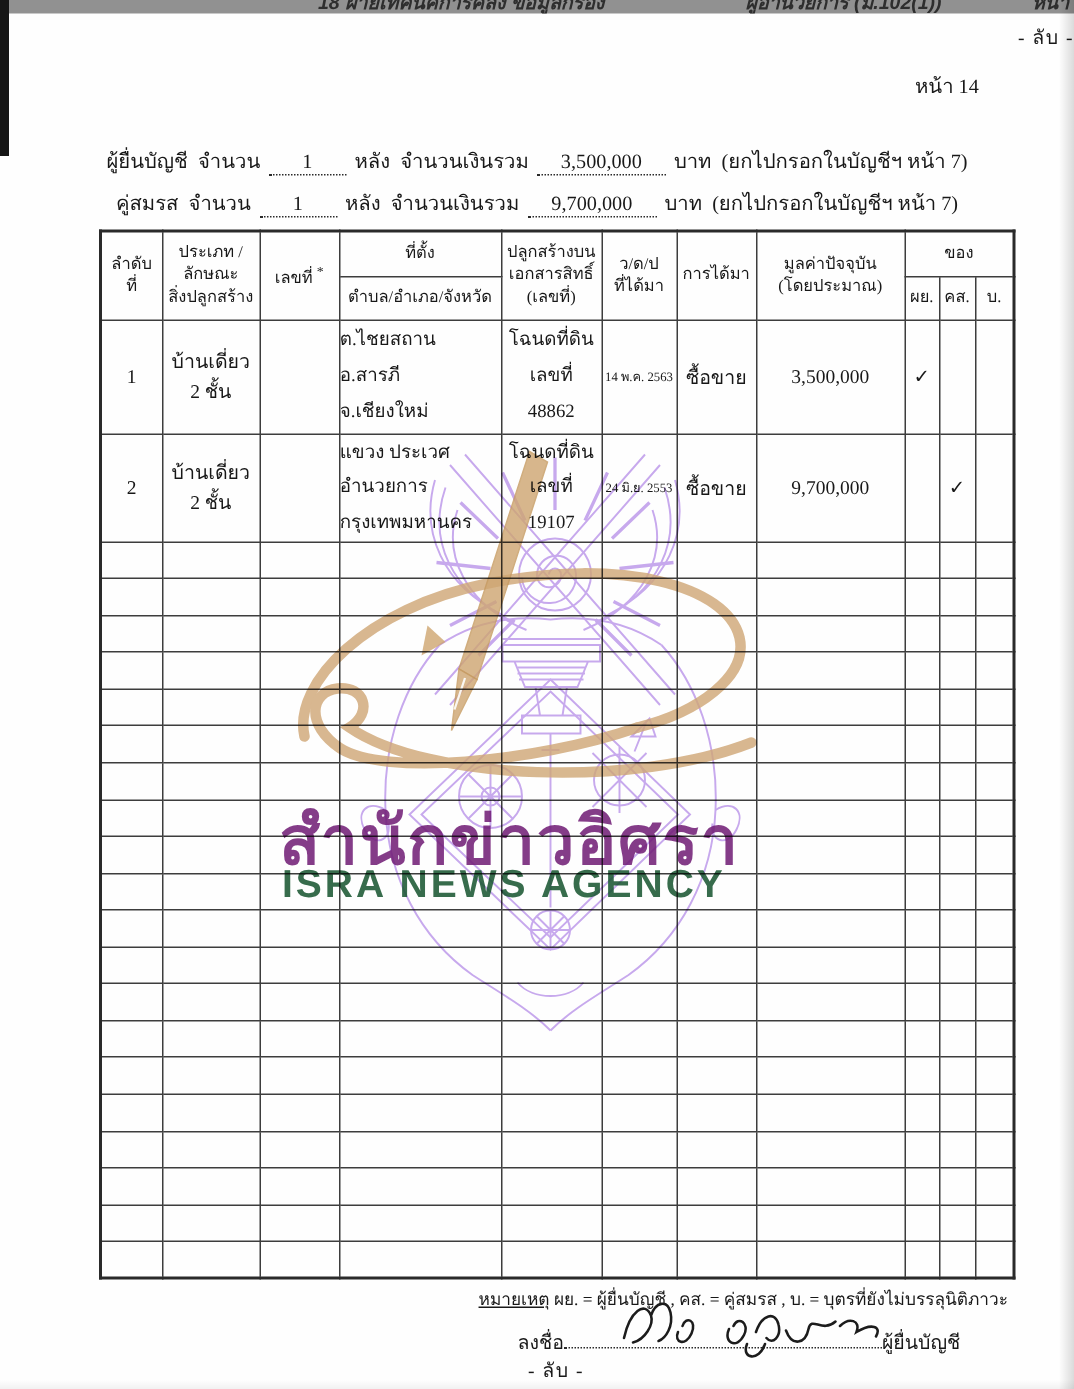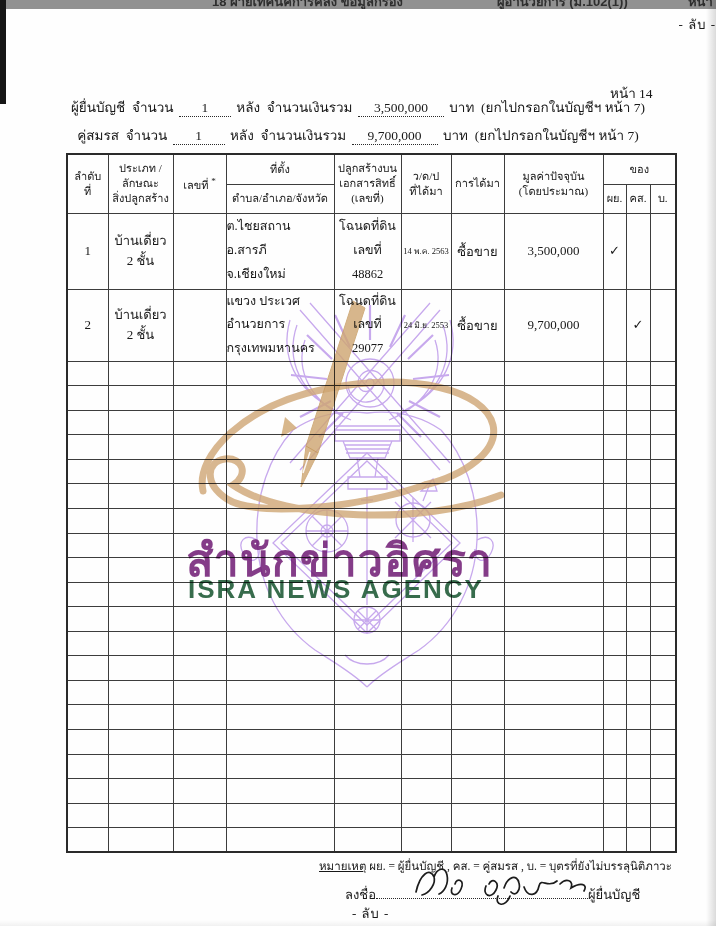--- a/index.html
+++ b/index.html
@@ -1,29 +1,29 @@
 <!DOCTYPE html>
 <html><head>
 <meta charset="utf-8">
 <style>
   html,body{margin:0;padding:0;background:#ffffff;}
   #page{position:relative;width:716px;height:926px;background:#fefefe;overflow:hidden;
         font-family:"Liberation Serif",serif;color:#181818;}
 
   
-  .topbar{position:absolute;left:0;top:0;width:716px;height:9px;background:#919191;overflow:hidden;z-index:6;}
+  .topbar{position:absolute;left:0;top:0;width:716px;height:9px;background:#919191;overflow:hidden;z-index:6;font-style:italic;}
   .topbar span{position:absolute;top:-9px;font-family:"Liberation Sans",sans-serif;font-size:13px;font-weight:bold;color:#2e2e2e;white-space:nowrap;}
   .leftstrip{position:absolute;left:0;top:0;width:6px;height:104px;background:#161616;z-index:6;}
   .rightshade{position:absolute;right:0;top:0;width:10px;height:926px;background:linear-gradient(to right,rgba(0,0,0,0),rgba(0,0,0,0.14));z-index:6;}
   .bottomshade{position:absolute;left:0;bottom:0;width:716px;height:6px;background:linear-gradient(to bottom,rgba(0,0,0,0),rgba(0,0,0,0.05));z-index:6;}
 
   .secret{position:absolute;width:716px;text-align:right;font-size:13px;letter-spacing:1px;}
   .secret.top{top:14px;}
   .secret.bottom{width:auto;left:352px;top:903px;}
-  .pageno{position:absolute;left:610px;top:46px;font-size:13.5px;margin-top:36px;}
+  .pageno{position:absolute;left:610px;top:46px;font-size:13.5px;}
   .title{position:absolute;width:716px;text-align:center;top:69px;font-size:14.5px;}
 
   .sumline{position:absolute;width:716px;text-align:center;font-size:13.5px;}
   .sumline .blank{display:inline-block;border-bottom:1.5px dotted #2a2a2a;text-align:center;margin:0 2px;}
   .blank.narrow{min-width:52px;}
   .blank.wide{min-width:86px;}
 
   
   table.main{position:absolute;left:66px;top:153px;width:609px;border-collapse:collapse;table-layout:fixed;background:transparent;}
   table.main th,table.main td{border:1px solid #3d3d3d;padding:0;overflow:hidden;}
@@ -179,21 +179,21 @@
         </td>
         <td></td>
         <td class="loc">
           <span class="hline">แขวง ประเวศ</span>
           <span class="hline">อำนวยการ</span>
           <span class="hline">กรุงเทพมหานคร</span>
         </td>
         <td class="deed">
           <span class="hline">โฉนดที่ดิน</span>
           <span class="hline">เลขที่</span>
-          <span class="hline">29077</span>
+          <span class="hline">19107</span>
         </td>
         <td class="dt">24 มิ.ย. 2553</td>
         <td class="acq">ซื้อขาย</td>
         <td class="val">9,700,000</td>
         <td class="chk"></td>
         <td class="chk">✓</td>
         <td class="chk"></td>
       </tr>
     <tr class="empty-row">
           <td></td>

